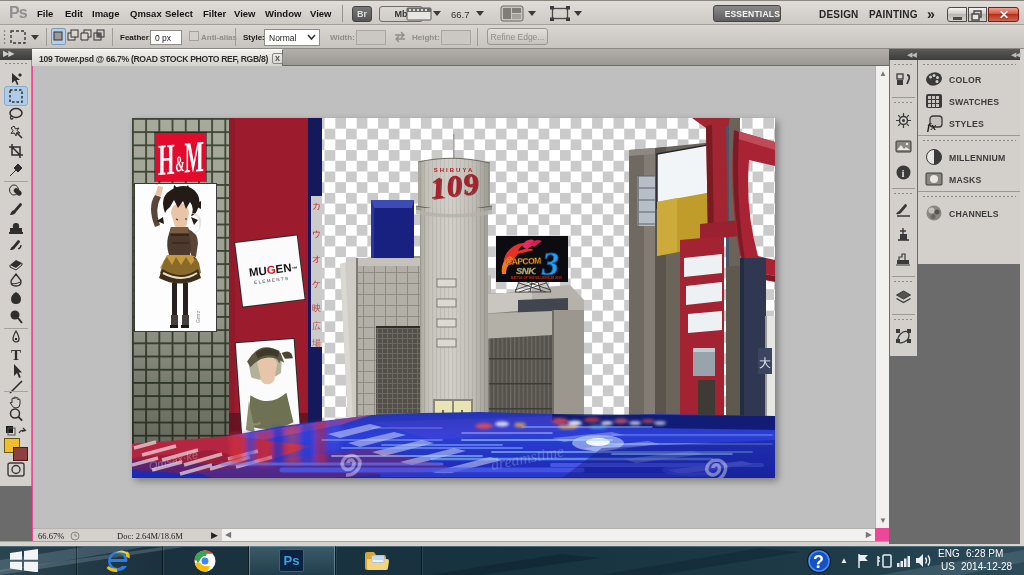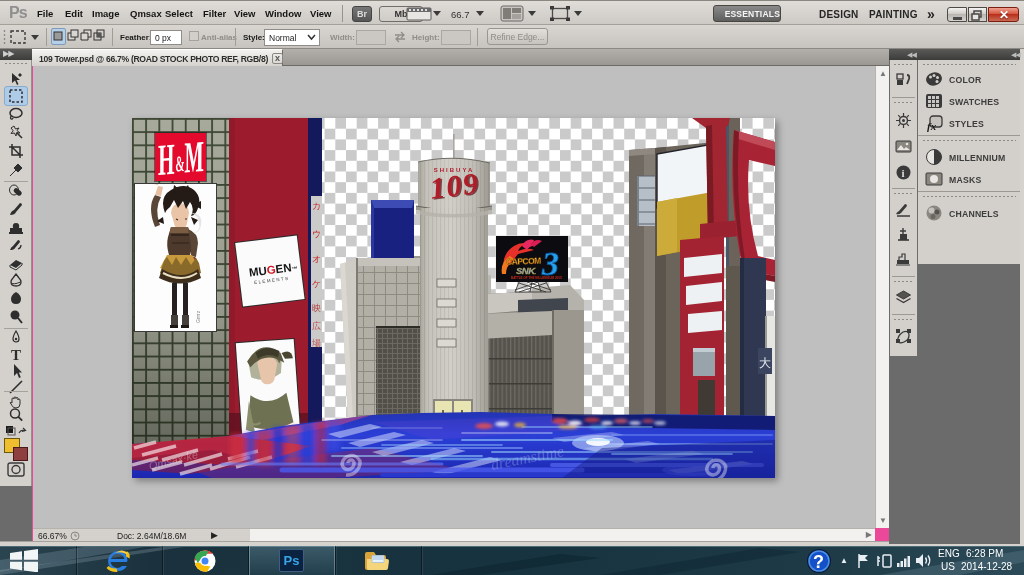--- a/index.html
+++ b/index.html
@@ -34,21 +34,21 @@
 #toolshead{position:absolute;left:0;top:0;width:32px;height:11px;background:linear-gradient(#5a5a58,#3c3c3a);color:#cfcfcf;font-size:8px;line-height:10px;padding-left:3px;letter-spacing:-1px;}
 .tool{position:absolute;left:8px;width:16px;height:16px;}
 .tsep{position:absolute;left:4px;width:24px;height:1px;background:#a5a29c;}
 #marqhl{position:absolute;left:4px;top:37px;width:24px;height:20px;background:#aecbe8;border:1px solid #88aacc;border-radius:3px;}
 #toolsbottom{position:absolute;left:0;top:486px;width:32px;height:57px;background:#6b6b6b;}
 
 #docarea{position:absolute;left:33px;top:66px;width:842px;height:462px;background:#bfbfbf;}
 
 #vscroll{position:absolute;left:875px;top:66px;width:14px;height:462px;background:#f2f1ef;border-left:1px solid #b5b2ad;}
 #hscroll{position:absolute;left:222px;top:528px;width:653px;height:13px;background:#f2f1ef;border-top:1px solid #b5b2ad;}
-#statusbar{position:absolute;left:33px;top:528px;width:217px;height:13px;background:#d4d1cc;border-top:1px solid #b5b2ad;font-size:8.5px;color:#222;}
+#statusbar{position:absolute;left:33px;top:528px;width:189px;height:13px;background:#d4d1cc;border-top:1px solid #b5b2ad;font-size:8.5px;color:#222;font-family:Liberation Serif, serif;}
 #botedge{position:absolute;left:0;top:541px;width:1024px;height:5px;background:#d6d3ce;border-top:1px solid #a5a29d;}
 #rightedge{position:absolute;left:1020px;top:49px;width:4px;height:495px;background:#d6d3ce;}
 
 #dock{position:absolute;left:889px;top:49px;width:131px;height:495px;background:#6b6b6b;}
 #dockhead{position:absolute;left:0;top:0;width:131px;height:11px;background:linear-gradient(#5a5a58,#3c3c3a);}
 .dcol{position:absolute;top:11px;background:#d3d0cb;}
 #dnarrow{left:1px;width:27px;height:296px;}
 #dwide{left:29px;width:102px;height:204px;}
 .grip{height:3px;background-image:radial-gradient(circle,#8d8a84 35%, transparent 40%);background-size:4px 3px;background-repeat:repeat-x;}
 .drow{position:absolute;left:0;width:102px;height:22px;}

